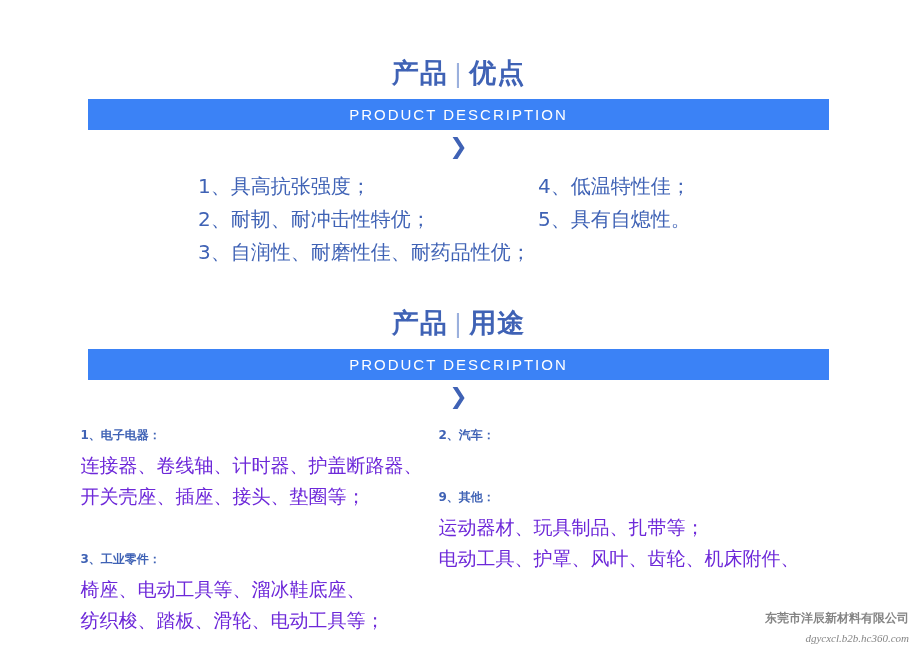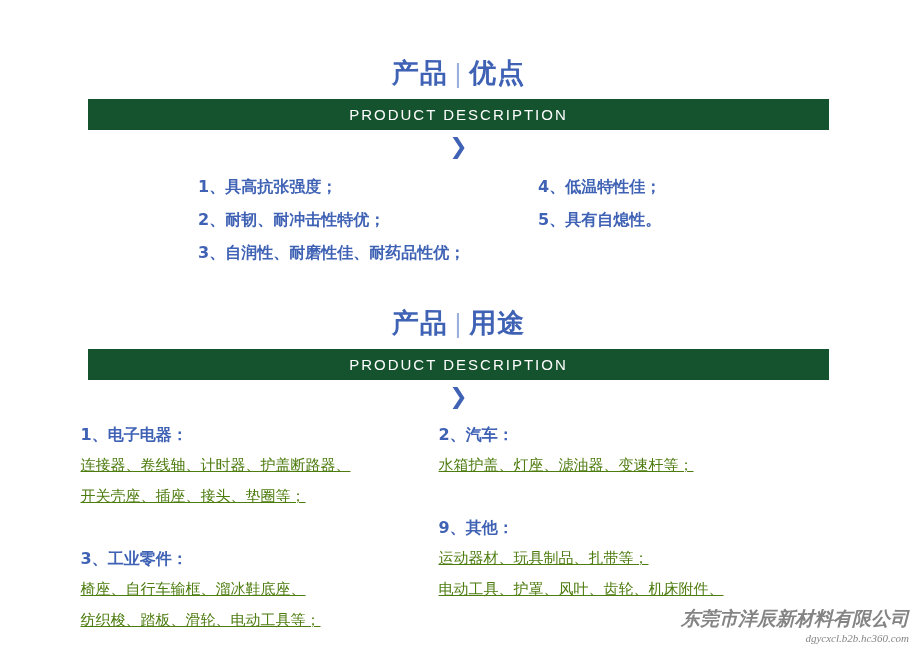--- a/index.html
+++ b/index.html
@@ -41,21 +41,21 @@
     margin: 0 6px;
     font-size: 25px;
   }
   .heading-cn .word1 { color: #3f62b5; }
   .heading-cn .word2 { color: #3f62b5; }
 
   .bluebar {
     margin: 8px auto 0 auto;
     width: 741px;
     height: 31px;
-    background: #14532d;
+    background: #3b82f6;
     color: #ffffff;
     font-size: 15px;
     letter-spacing: 2px;
     display: flex;
     align-items: center;
     justify-content: center;
     font-family: "Liberation Sans", "DejaVu Sans", sans-serif;
   }
 
   .chev {
@@ -84,24 +84,23 @@
     position: relative;
   }
   .adv-col {
     position: absolute;
     top: 0;
   }
   .adv-col.left { left: 110px; }
   .adv-col.right { left: 450px; text-align: center; }
   .adv-line {
     color: #3f62b5;
-    font-size: 16px;
+    font-size: 20px;
     line-height: 33px;
     white-space: nowrap;
-    font-weight: bold;
   }
 
   
   .use-wrap {
     position: absolute;
     left: 0;
     width: 917px;
     top: 420px;
   }
   .use-inner {
@@ -111,50 +110,48 @@
   }
   .use-col {
     position: absolute;
     top: 0;
     width: 380px;
   }
   .use-col.c1 { left: 22px; }
   .use-col.c2 { left: 380px; }
   .use-group-title {
     color: #3f62b5;
-    font-size: 16px;
+    font-size: 12px;
     font-weight: bold;
     line-height: 30px;
     white-space: nowrap;
   }
   .use-line {
-    color: #4d7c0f;
-    font-size: 15px;
+    color: #6d28d9;
+    font-size: 19px;
     line-height: 31px;
     white-space: nowrap;
-    text-decoration: underline;
   }
   .use-block2 { margin-top: 32px; }
 
   
   .watermark {
     position: absolute;
     right: 8px;
     bottom: 4px;
     text-align: right;
     pointer-events: none;
   }
   .wm-cn {
     color: #6f6f6f;
-    font-size: 19px;
+    font-size: 12px;
     line-height: 22px;
     font-weight: bold;
     opacity: 0.85;
     white-space: nowrap;
-    font-style: italic;
   }
   .wm-en {
     color: #6f6f6f;
     font-size: 11px;
     line-height: 19px;
     font-family: "Liberation Serif", "DejaVu Serif", serif;
     font-style: italic;
     opacity: 0.85;
     white-space: nowrap;
   }
@@ -197,28 +194,27 @@
   <div class="use-wrap">
     <div class="use-inner">
       <div class="use-col c1">
         <div>
           <div class="use-group-title">1、电子电器：</div>
           <div class="use-line">连接器、卷线轴、计时器、护盖断路器、</div>
           <div class="use-line">开关壳座、插座、接头、垫圈等；</div>
         </div>
         <div class="use-block2">
           <div class="use-group-title">3、工业零件：</div>
-          <div class="use-line">椅座、自行车输框、溜冰鞋底座、</div>
+          <div class="use-line">椅座、电动工具等、溜冰鞋底座、</div>
           <div class="use-line">纺织梭、踏板、滑轮、电动工具等；</div>
         </div>
       </div>
       <div class="use-col c2">
         <div>
           <div class="use-group-title">2、汽车：</div>
-          <div class="use-line">水箱护盖、灯座、滤油器、变速杆等；</div>
         </div>
         <div class="use-block2">
           <div class="use-group-title">9、其他：</div>
           <div class="use-line">运动器材、玩具制品、扎带等；</div>
           <div class="use-line">电动工具、护罩、风叶、齿轮、机床附件、</div>
         </div>
       </div>
     </div>
   </div>
 

